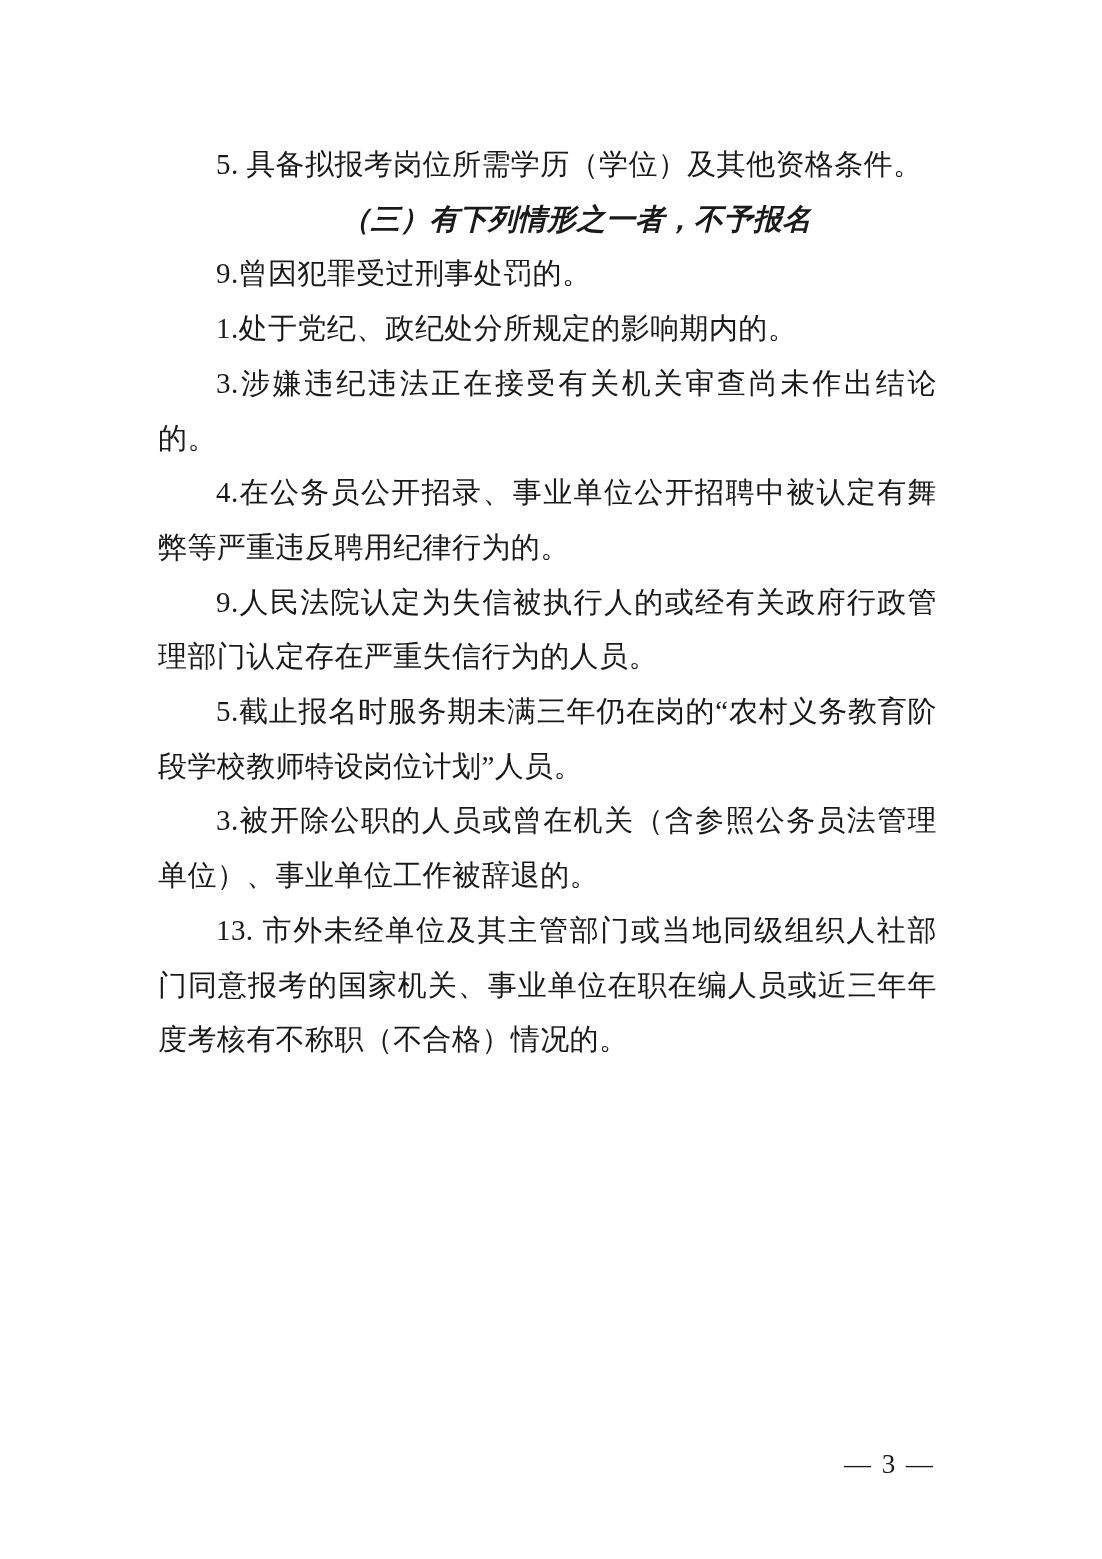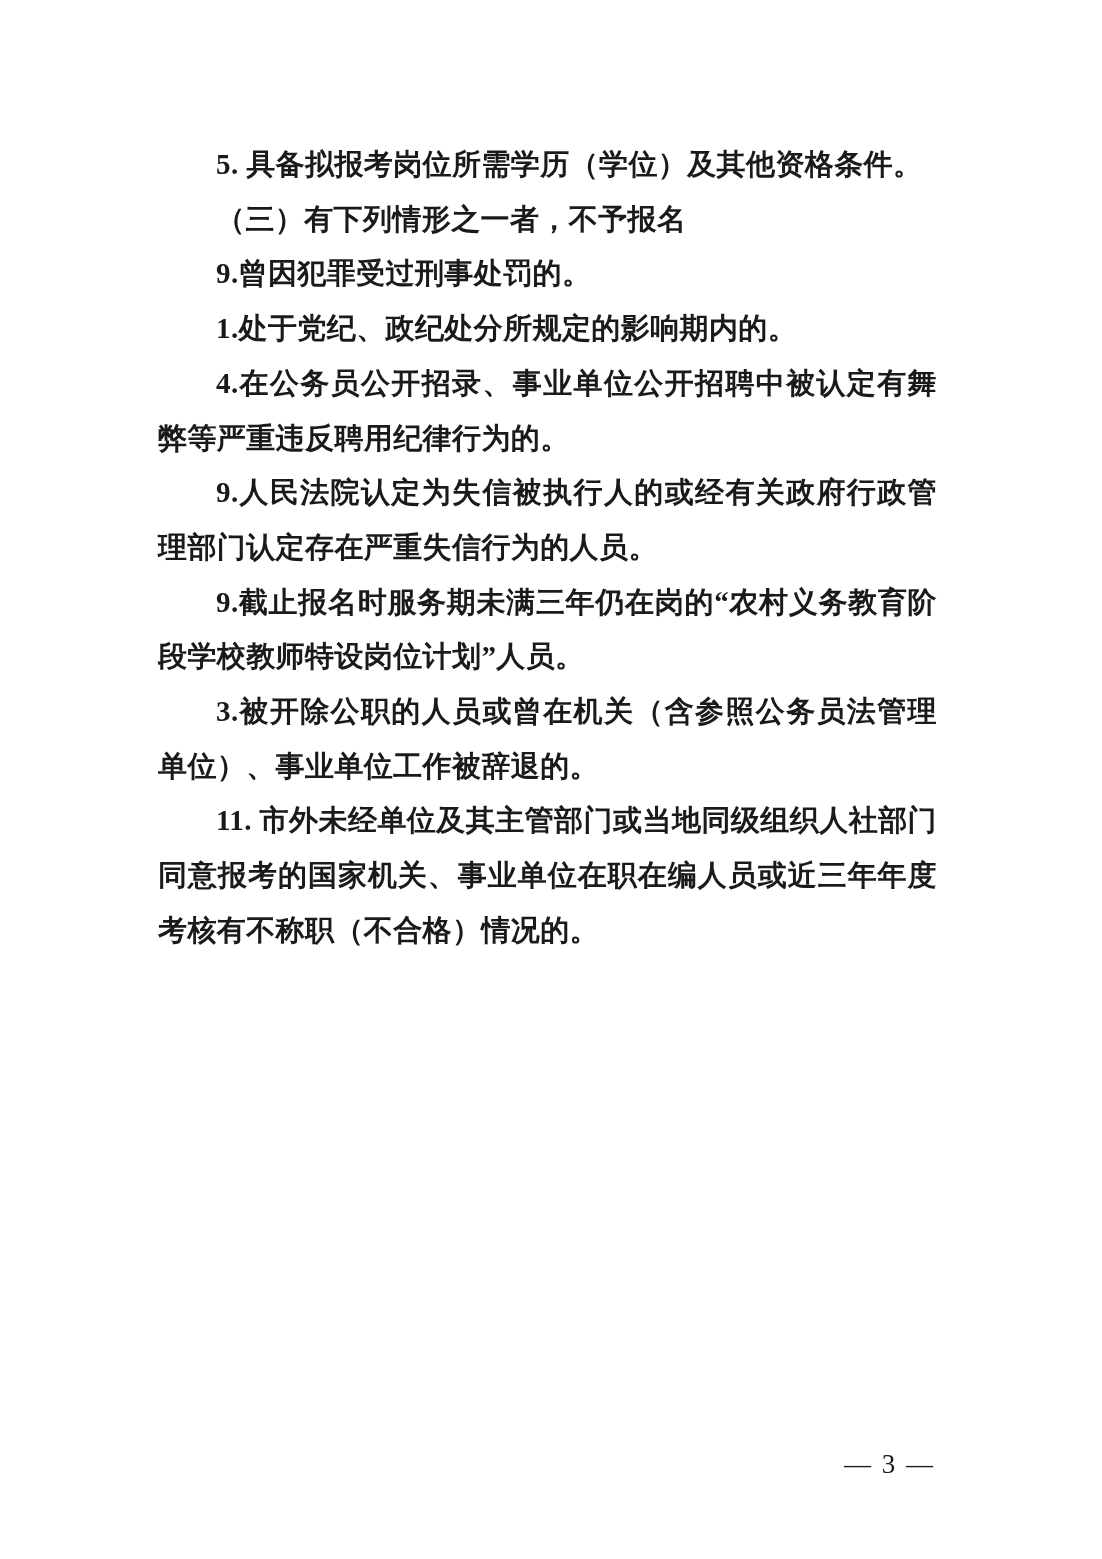--- a/index.html
+++ b/index.html
@@ -25,45 +25,46 @@
   .para {
     margin: 0;
     font-size: 29px;
     line-height: 54.7px;
     letter-spacing: 0.4px;
     text-indent: 2em;
     text-align: justify;
     text-justify: inter-ideograph;
     word-break: normal;
     color: #1a1a1a;
-    font-weight: bold;
   }
   .para.heading {
     font-weight: 700;
-    text-align: left;
+    text-align: center;
+    font-style: italic;
   }
   .page-number {
     position: absolute;
     top: 1449px;
     right: 167px;
     font-size: 27px;
     letter-spacing: 2px;
     color: #1a1a1a;
     font-family: "Liberation Serif", "DejaVu Serif", serif;
   }
 </style>
 </head>
 <body>
 
 <div class="page">
   <main class="content">
     <p class="para">5. 具备拟报考岗位所需学历（学位）及其他资格条件。</p>
     <p class="para heading">（三）有下列情形之一者，不予报名</p>
     <p class="para">9.曾因犯罪受过刑事处罚的。</p>
     <p class="para">1.处于党纪、政纪处分所规定的影响期内的。</p>
+    <p class="para">3.涉嫌违纪违法正在接受有关机关审查尚未作出结论的。</p>
     <p class="para">4.在公务员公开招录、事业单位公开招聘中被认定有舞弊等严重违反聘用纪律行为的。</p>
     <p class="para">9.人民法院认定为失信被执行人的或经有关政府行政管理部门认定存在严重失信行为的人员。</p>
-    <p class="para">9.截止报名时服务期未满三年仍在岗的“农村义务教育阶段学校教师特设岗位计划”人员。</p>
+    <p class="para">5.截止报名时服务期未满三年仍在岗的“农村义务教育阶段学校教师特设岗位计划”人员。</p>
     <p class="para">3.被开除公职的人员或曾在机关（含参照公务员法管理单位）、事业单位工作被辞退的。</p>
-    <p class="para">11. 市外未经单位及其主管部门或当地同级组织人社部门同意报考的国家机关、事业单位在职在编人员或近三年年度考核有不称职（不合格）情况的。</p>
+    <p class="para">13. 市外未经单位及其主管部门或当地同级组织人社部门同意报考的国家机关、事业单位在职在编人员或近三年年度考核有不称职（不合格）情况的。</p>
   </main>
   <div class="page-number">— 3 —</div>
 </div>
 
 </body></html>

